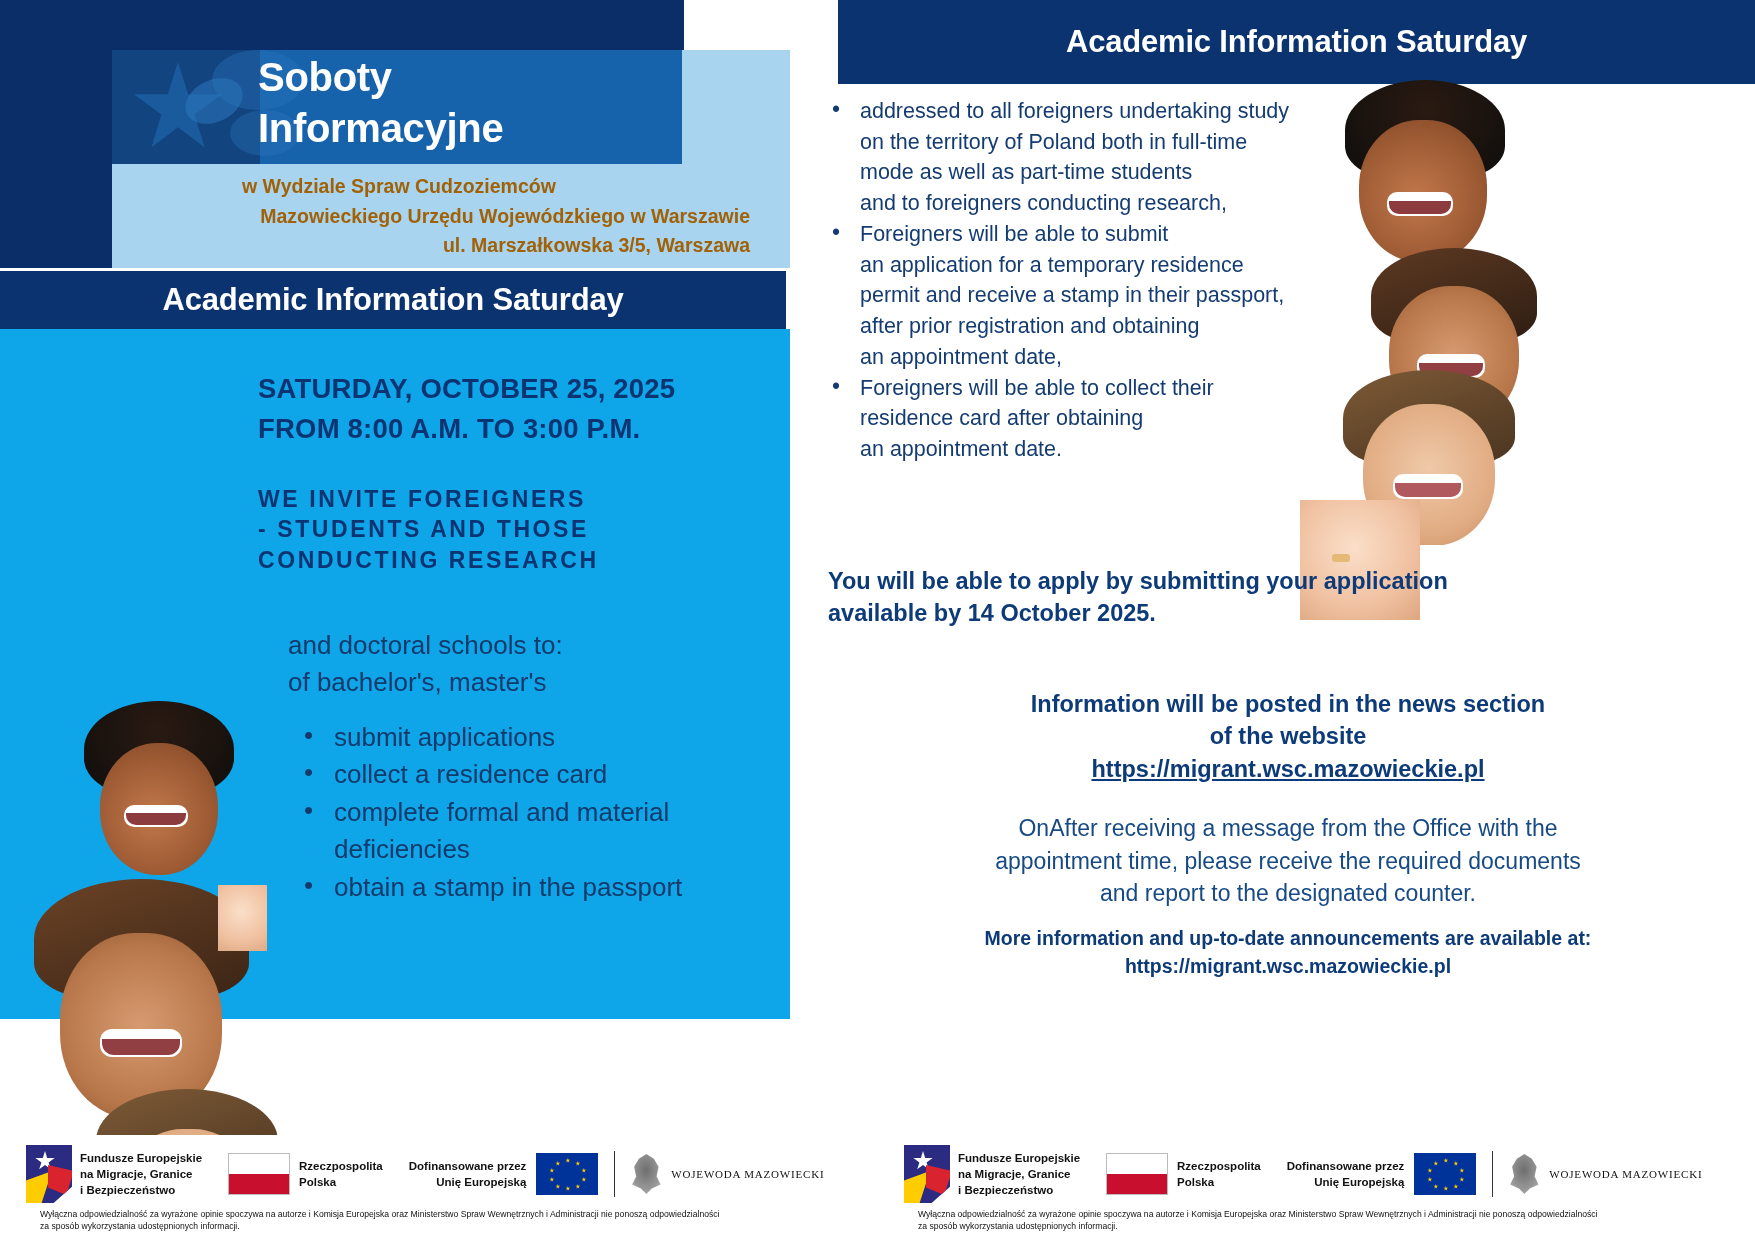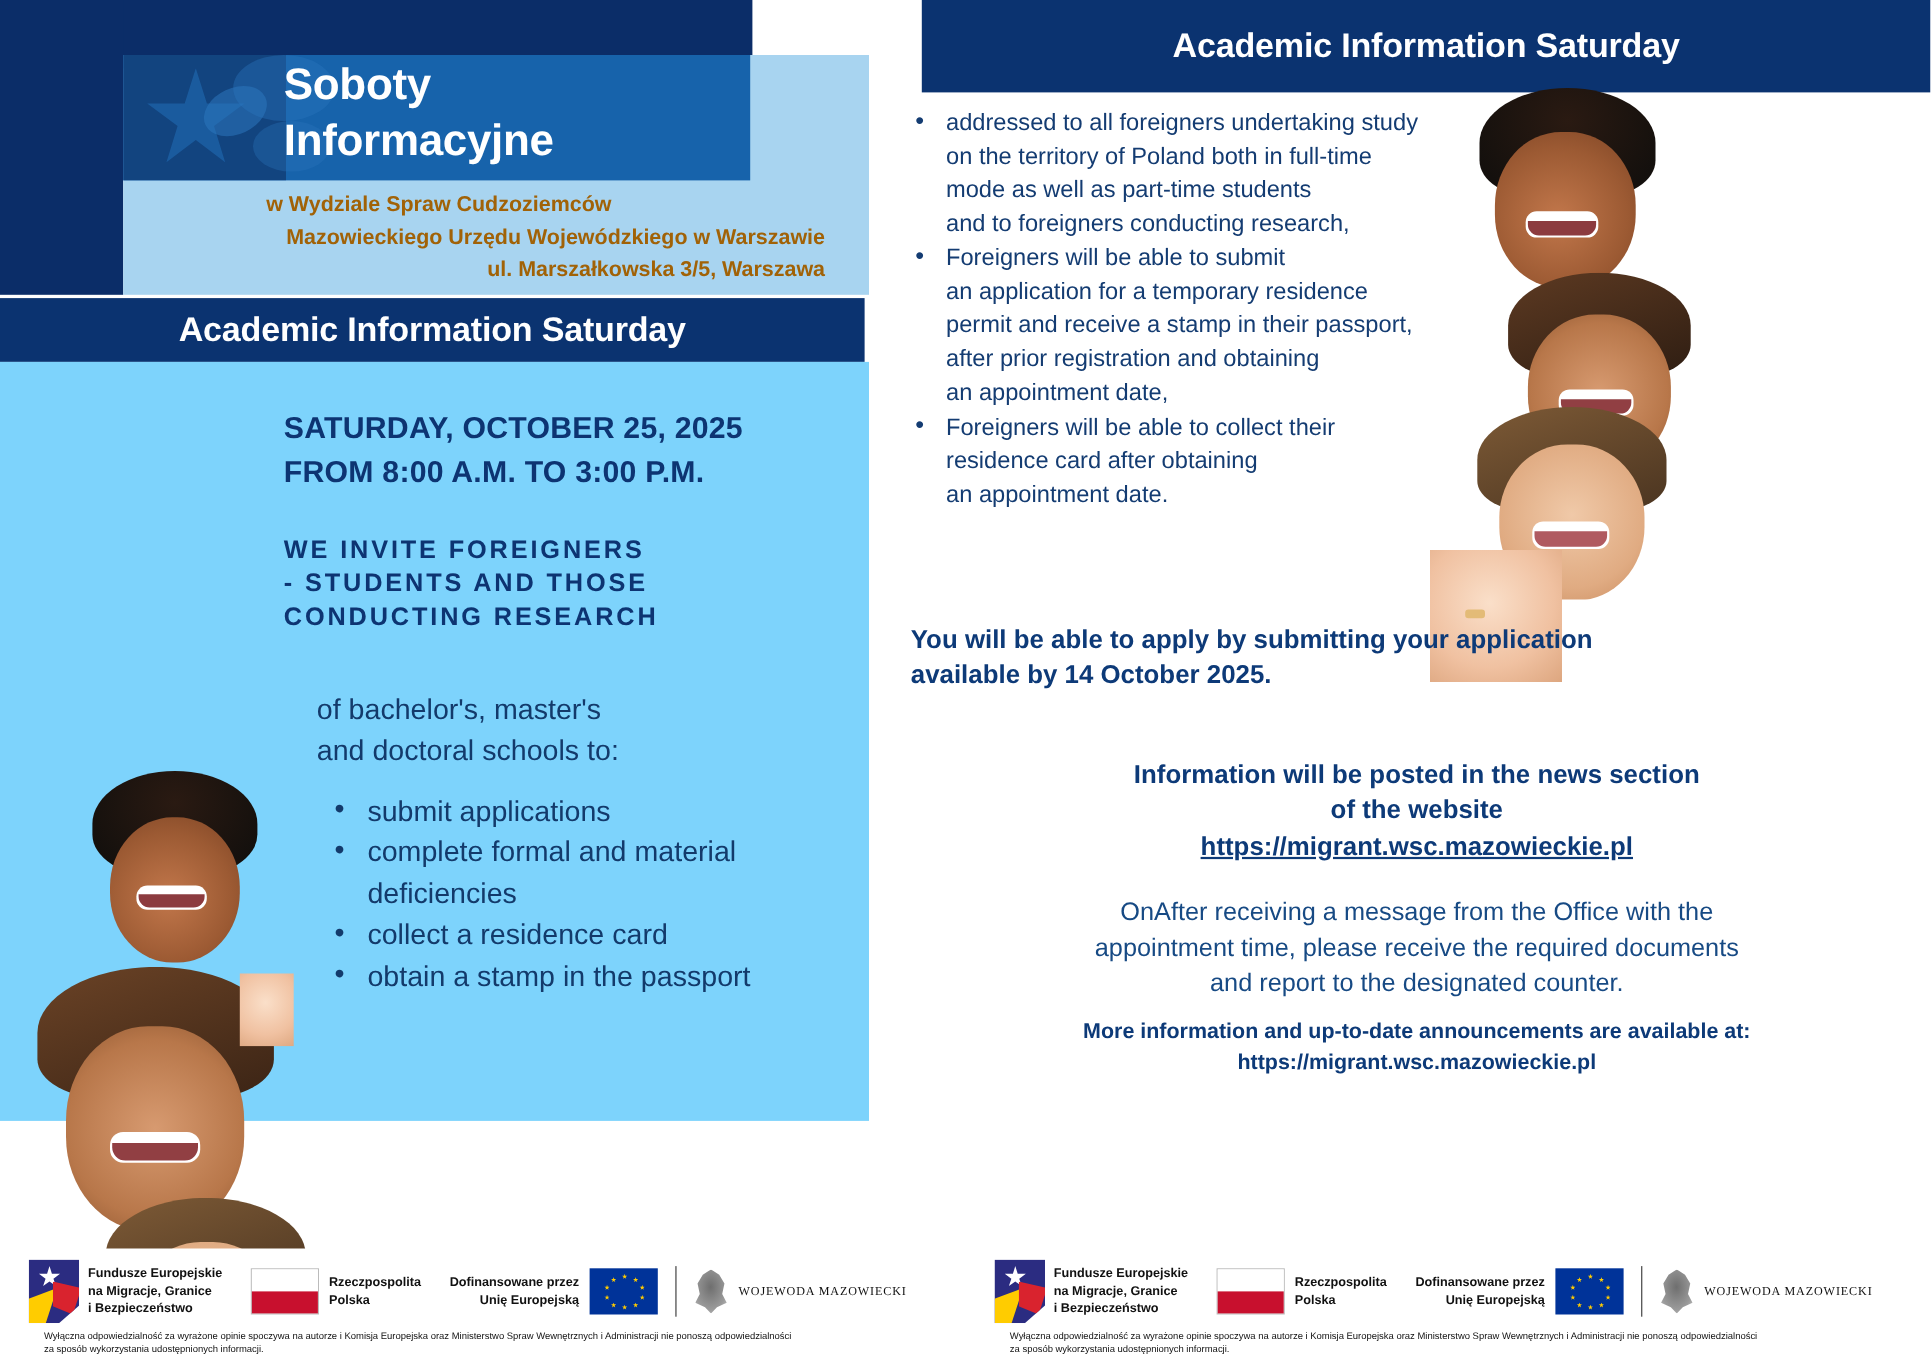--- a/index.html
+++ b/index.html
@@ -72,21 +72,21 @@
 
   .blue-title-bar-left {
     position: absolute; left: 0; top: 271px; width: 786px; height: 58px;
     background: #0b3370;
     display: flex; align-items: center; justify-content: center;
   }
   .blue-title-bar-left span {
     color: #fff; font-size: 31px; font-weight: bold; letter-spacing: -0.2px;
   }
 
-  .left-body { position: absolute; left: 0; top: 329px; width: 790px; height: 690px; background:#7dd3fc; }
+  .left-body { position: absolute; left: 0; top: 329px; width: 790px; height: 690px; background:#0ea5e9; }
 
   .date-head {
     position: absolute; left: 258px; top: 40px; width: 500px;
     color: #0d3472; font-size: 27.5px; font-weight: bold; line-height: 1.45;
     letter-spacing: .2px;
   }
   .invite-head {
     position: absolute; left: 258px; top: 155px; width: 470px;
     color: #0d3472; font-size: 23px; font-weight: bold; line-height: 1.32;
     letter-spacing: 2.6px;
@@ -291,28 +291,28 @@
         <div>FROM 8:00 A.M. TO 3:00 P.M.</div>
       </div>
 
       <div class="invite-head">
         <div>WE INVITE FOREIGNERS</div>
         <div>- STUDENTS AND THOSE</div>
         <div>CONDUCTING RESEARCH</div>
       </div>
 
       <div class="schools-text">
+        <div>and doctoral schools to:</div>
         <div>of bachelor's, master's</div>
-        <div>and doctoral schools to:</div>
       </div>
 
       <ul class="left-list">
         <li>submit applications</li>
+        <li>collect a residence card</li>
         <li>complete formal and material deficiencies</li>
-        <li>collect a residence card</li>
         <li>obtain a stamp in the passport</li>
       </ul>
     </div>
   </div>
 
   <div class="right">
     <div class="blue-title-bar-right">
       <span>Academic Information Saturday</span>
     </div>
 

